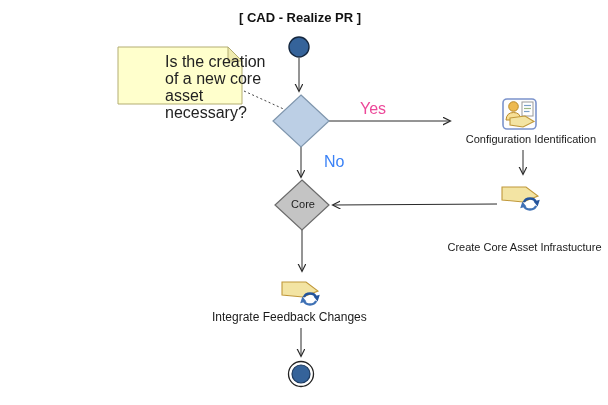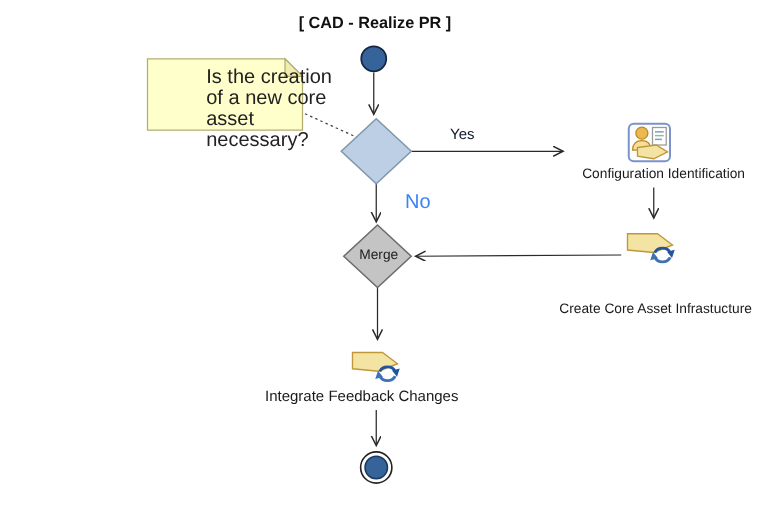--- a/index.html
+++ b/index.html
@@ -4,21 +4,21 @@
 <style>
   html,body{margin:0;padding:0;background:#fff;}
   .stage{
     position:relative;width:608px;height:405px;background:#ffffff;overflow:hidden;
     font-family:"Liberation Sans",sans-serif;color:#1a1a1a;text-decoration:underline;
   }
   .stage svg{position:absolute;left:0;top:0;}
   .txt{position:absolute;}
   .title{left:190px;top:10px;width:220px;text-align:center;font-size:13px;font-weight:bold;color:#111;}
   .note-text{left:127px;top:53px;width:112px;font-size:16px;line-height:17px;white-space:pre-line;color:#222;margin-left:38px;}
-  .lbl-yes{left:360px;top:100px;font-size:12px;color:#0f172a;}
+  .lbl-yes{left:360px;top:100px;font-size:16px;color:#ec4899;}
   .lbl-no{left:324px;top:153px;font-size:16px;color:#3b82f6;}
   .lbl-merge{left:277px;top:198px;width:52px;text-align:center;font-size:11px;color:#222;}
   .lbl-config{left:444px;top:133px;width:152px;text-align:right;font-size:11px;color:#1a1a1a;}
   .lbl-create{left:441px;top:210px;width:167px;text-align:center;font-size:11px;color:#1a1a1a;margin-top:31px;}
   .lbl-integrate{left:212px;top:310px;width:178px;text-align:left;font-size:12px;color:#1a1a1a;}
 </style>
 </head>
 <body>
 
 <div class="stage">
@@ -74,17 +74,17 @@
     <circle cx="301" cy="374" r="12.5" fill="#ffffff" stroke="#222222" stroke-width="1.3"></circle>
     <circle cx="301" cy="374" r="9" fill="#35639a" stroke="#1c3a60" stroke-width="1.2"></circle>
   </svg>
 
   <div class="txt title">[ CAD - Realize PR ]</div>
   <div class="txt note-text">Is the creation
 of a new core
 asset necessary?</div>
   <div class="txt lbl-yes">Yes</div>
   <div class="txt lbl-no">No</div>
-  <div class="txt lbl-merge">Merge</div>
+  <div class="txt lbl-merge">Core</div>
   <div class="txt lbl-config">Configuration Identification</div>
   <div class="txt lbl-create">Create Core Asset Infrastucture</div>
   <div class="txt lbl-integrate">Integrate Feedback Changes</div>
 </div>
 
 </body></html>

